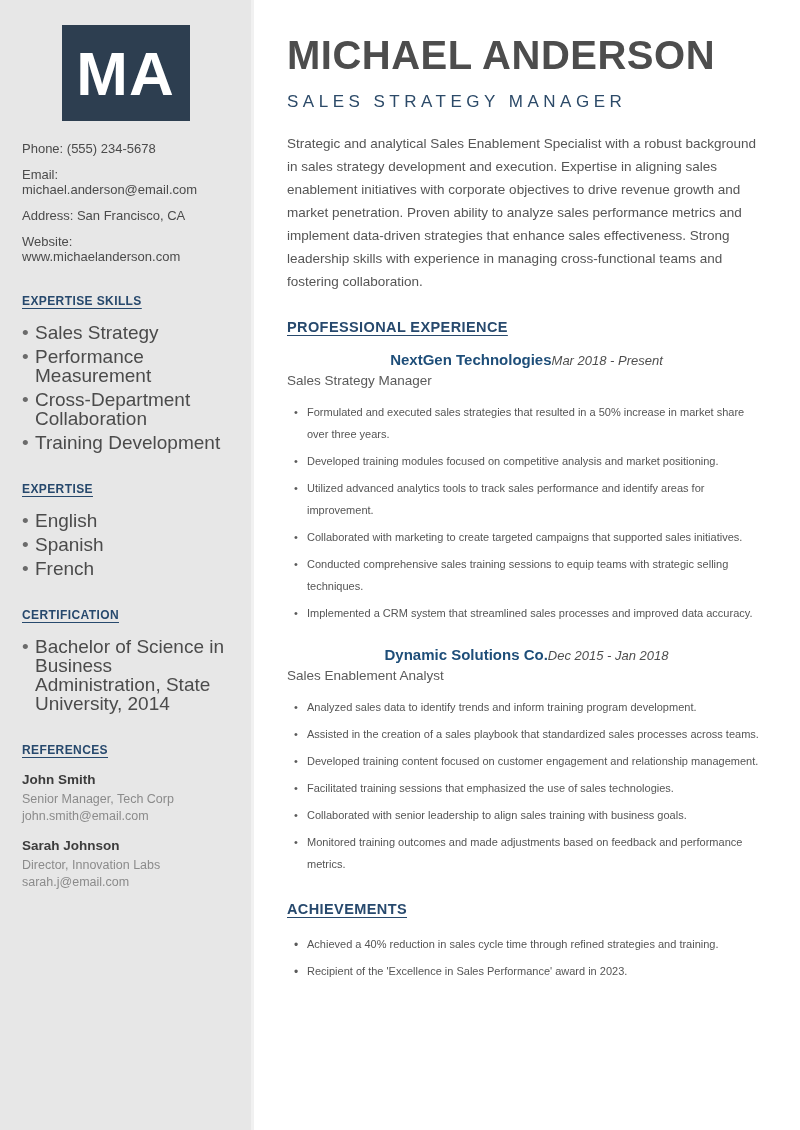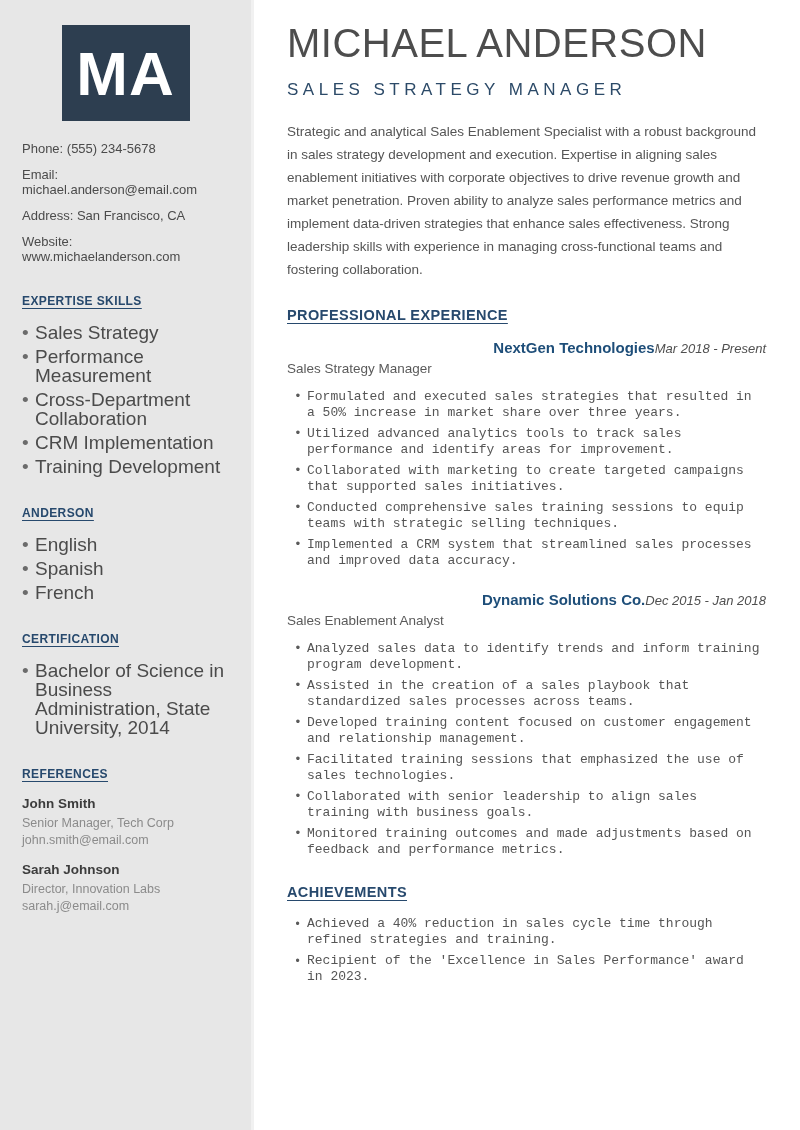--- a/index.html
+++ b/index.html
@@ -51,43 +51,43 @@
   }
   .ref-block{margin-bottom:13px;}
   .ref-name{font-size:13.5px;font-weight:bold;color:#3c3c3c;margin-bottom:4px;}
   .ref-role,.ref-email{font-size:12.5px;color:var(--muted-gray);line-height:17px;}
   
   .main{
     flex:1;height:100%;background:var(--page-bg);
     padding:22px 34px 0 33px;
   }
   .person-name{
-    font-size:40px;font-weight:normal;color:var(--name-gray);
-    letter-spacing:0.5px;line-height:1.05;
+    font-size:40px;font-weight:bold;color:var(--name-gray);
+    letter-spacing:0.5px;line-height:1.05;margin-top:12px;
   }
   .person-title{
     font-size:17px;color:#2c4a68;letter-spacing:4.5px;
     margin-top:16px;font-weight:normal;
   }
   .summary{
     margin-top:20px;font-size:13.5px;color:var(--text-gray);line-height:23px;
   }
   .main-heading{
     font-size:14.5px;font-weight:bold;color:var(--heading-navy);
     text-decoration:underline;text-underline-offset:3px;
     letter-spacing:0.4px;margin:26px 0 16px 0;
   }
-  .job-header{display:flex;justify-content:flex-end;align-items:baseline;}
+  .job-header{display:flex;justify-content:center;align-items:baseline;}
   .job-company{font-size:15px;font-weight:bold;color:var(--company-navy);}
   .job-dates{font-size:13px;font-style:italic;color:#4f4f4f;}
   .job-role{font-size:13.5px;color:#5a5a5a;margin-top:5px;}
   .main-list{list-style:none;margin-top:13px;}
   .main-list li{
     position:relative;padding-left:20px;
-    font-size:13px;color:var(--text-gray);line-height:16px;margin-bottom:5px;font-family:Liberation Mono, monospace;
+    font-size:11px;color:var(--text-gray);line-height:22px;margin-bottom:5px;
   }
   .main-list li::before{
     content:"\2022";position:absolute;left:7px;color:#5a5a5a;
   }
   .job{margin-bottom:22px;}
   .achv-list li::before{font-size:12px;top:1px;}
 </style>
 </head>
 <body>
 
@@ -113,26 +113,25 @@
     <h2 class="side-heading">EXPERTISE SKILLS</h2>
     <ul class="side-list">
 
         <li>Sales Strategy</li>
 
 
         <li>Performance Measurement</li>
 
         <li>Cross-Department Collaboration</li>
 
-        <li>CRM Implementation</li>
 
         <li>Training Development</li>
       </ul>
 
-    <h2 class="side-heading">ANDERSON</h2>
+    <h2 class="side-heading">EXPERTISE</h2>
     <ul class="side-list">
 
         <li>English</li>
 
         <li>Spanish</li>
 
         <li>French</li>
       </ul>
 
     <h2 class="side-heading">CERTIFICATION</h2>
@@ -167,20 +166,21 @@
     <section class="job">
       <div class="job-header">
         <span class="job-company">NextGen Technologies</span>
         <span class="job-dates">Mar 2018 - Present</span>
       </div>
       <div class="job-role">Sales Strategy Manager</div>
       <ul class="main-list">
 
           <li>Formulated and executed sales strategies that resulted in a 50% increase in market share over three years.</li>
 
+          <li>Developed training modules focused on competitive analysis and market positioning.</li>
 
           <li>Utilized advanced analytics tools to track sales performance and identify areas for improvement.</li>
 
           <li>Collaborated with marketing to create targeted campaigns that supported sales initiatives.</li>
 
           <li>Conducted comprehensive sales training sessions to equip teams with strategic selling techniques.</li>
 
           <li>Implemented a CRM system that streamlined sales processes and improved data accuracy.</li>
         </ul>
     </section>

